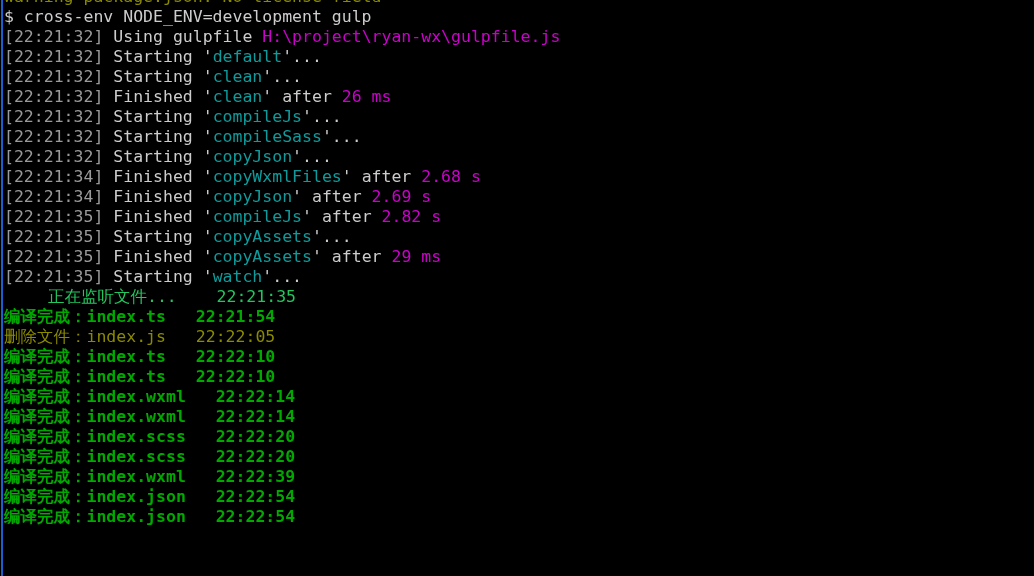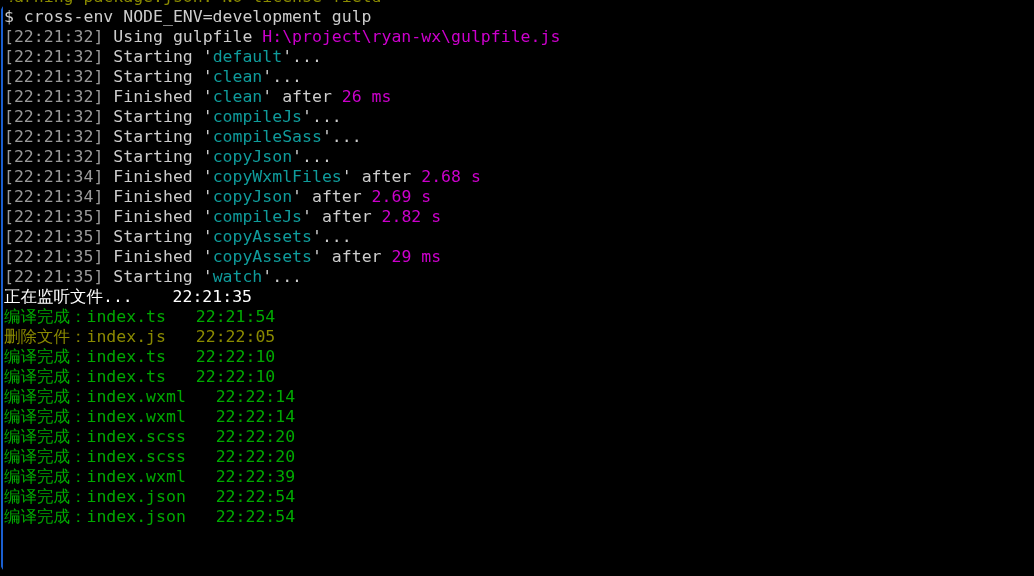--- a/index.html
+++ b/index.html
@@ -12,21 +12,20 @@
     height: 576px;
     overflow: hidden;
     font-family: "DejaVu Sans Mono", "Liberation Mono", monospace;
   }
   #terminal {
     position: relative;
     width: 1034px;
     height: 576px;
     background: #000000;
     overflow: hidden;
-    border-radius: 15px;
   }
   
   #left-edge {
     position: absolute;
     left: 1px;
     top: 0;
     width: 2px;
     height: 576px;
     background: #1a5fd0;
     z-index: 5;
@@ -42,21 +41,21 @@
     line-height: 20px;
     font-size: 16.5px;
     white-space: pre;
     letter-spacing: 0px;
   }
   
   .c-white    { color: #cccccc; }
   .c-gray     { color: #9a9a9a; }
   .c-magenta  { color: #cc00cc; }
   .c-cyan     { color: #0f9b9b; }
-  .c-green    { color: #00a800; }
+  .c-green    { color: #00a800; font-weight: bold; }
   .c-olive    { color: #8a8a00; }
   .c-blue     { color: #1414c8; }
 </style>
 </head>
 <body>
 
 <div id="terminal" style="background: rgb(0, 0, 0);">
   <div id="left-edge" style="background: rgb(26, 95, 208);"></div>
   <div id="console-output">
       <div class="line"><span class="c-olive" style="color: rgb(138, 138, 0);">warning package.json: No license field</span></div>
@@ -67,21 +66,21 @@
       <div class="line"><span class="c-gray" style="color: rgb(154, 154, 154);">[22:21:32]</span><span class="c-white" style="color: rgb(204, 204, 204);"> Finished '</span><span class="c-cyan" style="color: rgb(15, 155, 155);">clean</span><span class="c-white" style="color: rgb(204, 204, 204);">' after </span><span class="c-magenta" style="color: rgb(204, 0, 204);">26 ms</span></div>
       <div class="line"><span class="c-gray" style="color: rgb(154, 154, 154);">[22:21:32]</span><span class="c-white" style="color: rgb(204, 204, 204);"> Starting '</span><span class="c-cyan" style="color: rgb(15, 155, 155);">compileJs</span><span class="c-white" style="color: rgb(204, 204, 204);">'...</span></div>
       <div class="line"><span class="c-gray" style="color: rgb(154, 154, 154);">[22:21:32]</span><span class="c-white" style="color: rgb(204, 204, 204);"> Starting '</span><span class="c-cyan" style="color: rgb(15, 155, 155);">compileSass</span><span class="c-white" style="color: rgb(204, 204, 204);">'...</span></div>
       <div class="line"><span class="c-gray" style="color: rgb(154, 154, 154);">[22:21:32]</span><span class="c-white" style="color: rgb(204, 204, 204);"> Starting '</span><span class="c-cyan" style="color: rgb(15, 155, 155);">copyJson</span><span class="c-white" style="color: rgb(204, 204, 204);">'...</span></div>
       <div class="line"><span class="c-gray" style="color: rgb(154, 154, 154);">[22:21:34]</span><span class="c-white" style="color: rgb(204, 204, 204);"> Finished '</span><span class="c-cyan" style="color: rgb(15, 155, 155);">copyWxmlFiles</span><span class="c-white" style="color: rgb(204, 204, 204);">' after </span><span class="c-magenta" style="color: rgb(204, 0, 204);">2.68 s</span></div>
       <div class="line"><span class="c-gray" style="color: rgb(154, 154, 154);">[22:21:34]</span><span class="c-white" style="color: rgb(204, 204, 204);"> Finished '</span><span class="c-cyan" style="color: rgb(15, 155, 155);">copyJson</span><span class="c-white" style="color: rgb(204, 204, 204);">' after </span><span class="c-magenta" style="color: rgb(204, 0, 204); text-align: center;">2.69 s</span></div>
       <div class="line"><span class="c-gray" style="color: rgb(154, 154, 154);">[22:21:35]</span><span class="c-white" style="color: rgb(204, 204, 204);"> Finished '</span><span class="c-cyan" style="color: rgb(15, 155, 155);">compileJs</span><span class="c-white" style="color: rgb(204, 204, 204);">' after </span><span class="c-magenta" style="color: rgb(204, 0, 204);">2.82 s</span></div>
       <div class="line"><span class="c-gray" style="color: rgb(154, 154, 154);">[22:21:35]</span><span class="c-white" style="color: rgb(204, 204, 204);"> Starting '</span><span class="c-cyan" style="color: rgb(15, 155, 155);">copyAssets</span><span class="c-white" style="color: rgb(204, 204, 204);">'...</span></div>
       <div class="line"><span class="c-gray" style="color: rgb(154, 154, 154);">[22:21:35]</span><span class="c-white" style="color: rgb(204, 204, 204);"> Finished '</span><span class="c-cyan" style="color: rgb(15, 155, 155);">copyAssets</span><span class="c-white" style="color: rgb(204, 204, 204);">' after </span><span class="c-magenta" style="color: rgb(204, 0, 204);">29 ms</span></div>
       <div class="line"><span class="c-gray" style="color: rgb(154, 154, 154);">[22:21:35]</span><span class="c-white" style="color: rgb(204, 204, 204);"> Starting '</span><span class="c-cyan" style="color: rgb(15, 155, 155);">watch</span><span class="c-white" style="color: rgb(204, 204, 204);">'...</span></div>
-      <div class="line"><span class="c-blue" style="color: #ffffff;">正在监听文件...    22:21:35</span></div>
+      <div class="line"><span class="c-blue" style="color: #22c55e; margin-left: 44px;">正在监听文件...    22:21:35</span></div>
       <div class="line"><span class="c-green" style="color: rgb(0, 168, 0);">编译完成：index.ts   22:21:54</span></div>
       <div class="line"><span class="c-olive" style="color: rgb(138, 138, 0);">删除文件：index.js   22:22:05</span></div>
       <div class="line"><span class="c-green" style="color: rgb(0, 168, 0);">编译完成：index.ts   22:22:10</span></div>
       <div class="line"><span class="c-green" style="color: rgb(0, 168, 0);">编译完成：index.ts   22:22:10</span></div>
       <div class="line"><span class="c-green" style="color: rgb(0, 168, 0);">编译完成：index.wxml   22:22:14</span></div>
       <div class="line"><span class="c-green" style="color: rgb(0, 168, 0);">编译完成：index.wxml   22:22:14</span></div>
       <div class="line"><span class="c-green" style="color: rgb(0, 168, 0);">编译完成：index.scss   22:22:20</span></div>
       <div class="line"><span class="c-green" style="color: rgb(0, 168, 0);">编译完成：index.scss   22:22:20</span></div>
       <div class="line"><span class="c-green" style="color: rgb(0, 168, 0);">编译完成：index.wxml   22:22:39</span></div>
       <div class="line"><span class="c-green" style="color: rgb(0, 168, 0);">编译完成：index.json   22:22:54</span></div>

